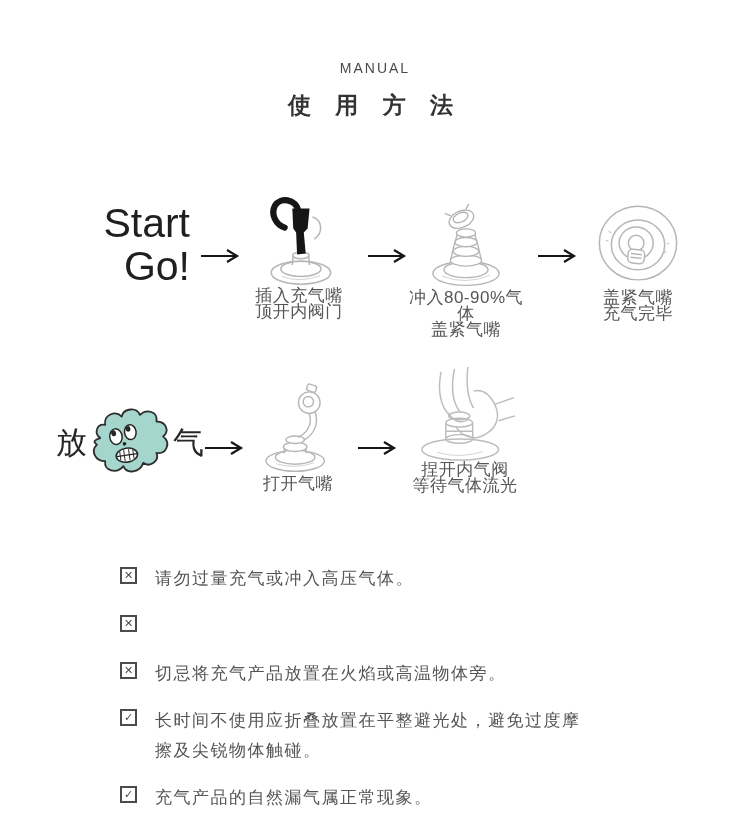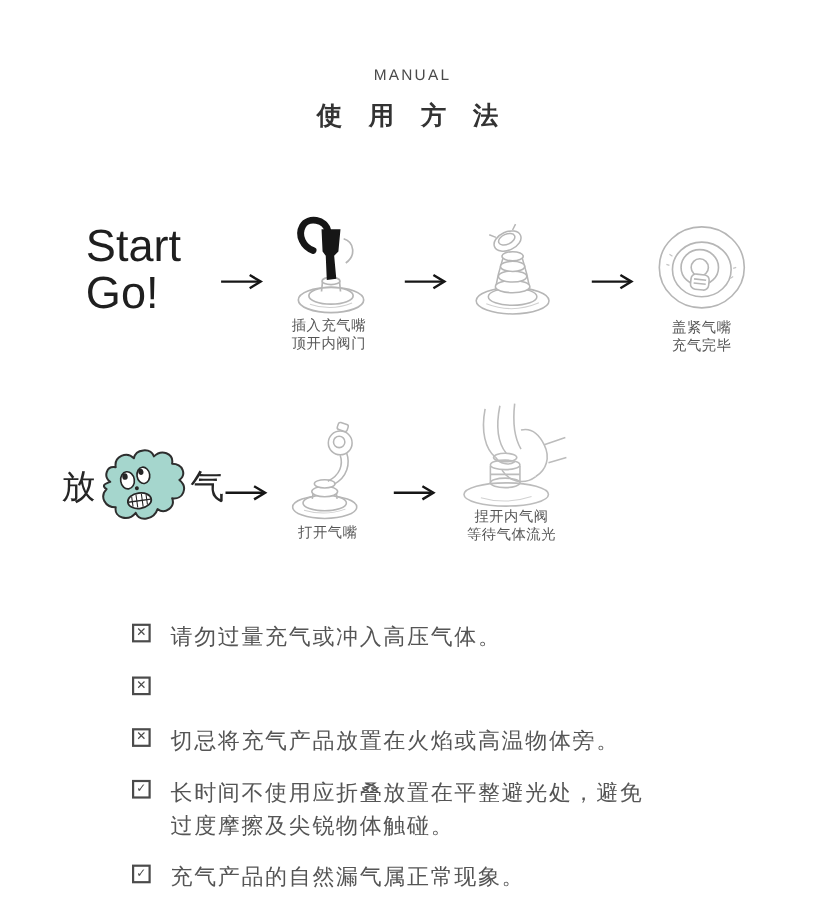--- a/index.html
+++ b/index.html
@@ -13,44 +13,44 @@
   .eyebrow{
     position:absolute;top:44px;left:0;width:750px;text-align:center;
     font-size:14px;letter-spacing:2px;color:#4a4a4a;
   }
   .page-title{
     position:absolute;top:74px;left:0;width:750px;text-align:center;
     font-size:23px;font-weight:700;letter-spacing:9px;color:#333333;
   }
   
   .logo-inflate{
-    position:absolute;top:186px;left:78px;width:112px;text-align:left;
+    position:absolute;top:186px;left:78px;width:112px;text-align:right;
     color:#1f1f1f;
   }
   .logo-inflate .l1,.logo-inflate .l3{font-size:41px;line-height:43px;font-weight:400;}
   .logo-inflate .l2{font-size:24px;line-height:29px;letter-spacing:5px;color:#2a2a2a;}
   .arrow{position:absolute;width:42px;height:18px;}
   .step{position:absolute;text-align:center;}
   .step .art{display:block;margin:0 auto;}
-  .caption{font-size:13px;line-height:16px;color:#565656;letter-spacing:.5px;}
+  .caption{font-size:17px;line-height:16px;color:#565656;letter-spacing:.5px;}
   .caption span{display:block;}
   .logo-deflate{
     position:absolute;top:384px;left:54px;width:152px;height:86px;
     display:flex;align-items:center;justify-content:center;color:#262626;
   }
   .logo-deflate .zi{font-size:31px;font-weight:500;line-height:36px;}
   
   .warning{position:absolute;left:120px;display:flex;align-items:flex-start;}
   .checkbox{
     flex:0 0 auto;width:13px;height:13px;border:2px solid #4b4b4b;
     margin:3px 18px 0 0;text-align:center;line-height:13px;
     font-size:11px;font-weight:bold;color:#4b4b4b;
   }
   .warning p{
-    margin:0;font-size:20px;line-height:30px;letter-spacing:1.5px;
+    margin:0;font-size:17px;line-height:30px;letter-spacing:1.5px;
     color:#555555;max-width:432px;
   }
 </style>
 </head>
 <body>
 
 <div id="page">
 
   <div class="eyebrow">MANUAL</div>
   <div class="page-title">使 用 方 法</div>
@@ -101,20 +101,24 @@
         <ellipse cx="52" cy="48" rx="12" ry="5"></ellipse>
         <ellipse cx="52" cy="38" rx="10.5" ry="4.5"></ellipse>
         <g transform="rotate(-24 47 23)">
           <ellipse cx="47" cy="23" rx="14" ry="9"></ellipse>
           <ellipse cx="47" cy="21" rx="8.5" ry="5"></ellipse>
           <path d="M38 15 L33 10 M56 15 L61 11" fill="none"></path>
         </g>
         <path d="M26 85 Q52 95 78 84" fill="none" stroke="#d0d0d0" stroke-width="1"></path>
       </g>
     </svg>
+    <div class="caption">
+      <span>冲入80-90%气体</span>
+      <span>盖紧气嘴</span>
+    </div>
   </div>
 
   <svg class="arrow" style="left:536px;top:231px" viewBox="0 0 42 18">
     <line x1="2" y1="9" x2="36" y2="9" stroke="#161616" stroke-width="2.2"></line>
     <path d="M28 3 L38 9 L28 15" fill="none" stroke="#161616" stroke-width="2.2"></path>
   </svg>
 
   <div class="step" style="left:582px;top:182px;width:112px">
     <svg class="art" width="100" height="92" viewBox="0 0 104 100">
       <g stroke="#b6b6b6" fill="none" stroke-width="1.6">

